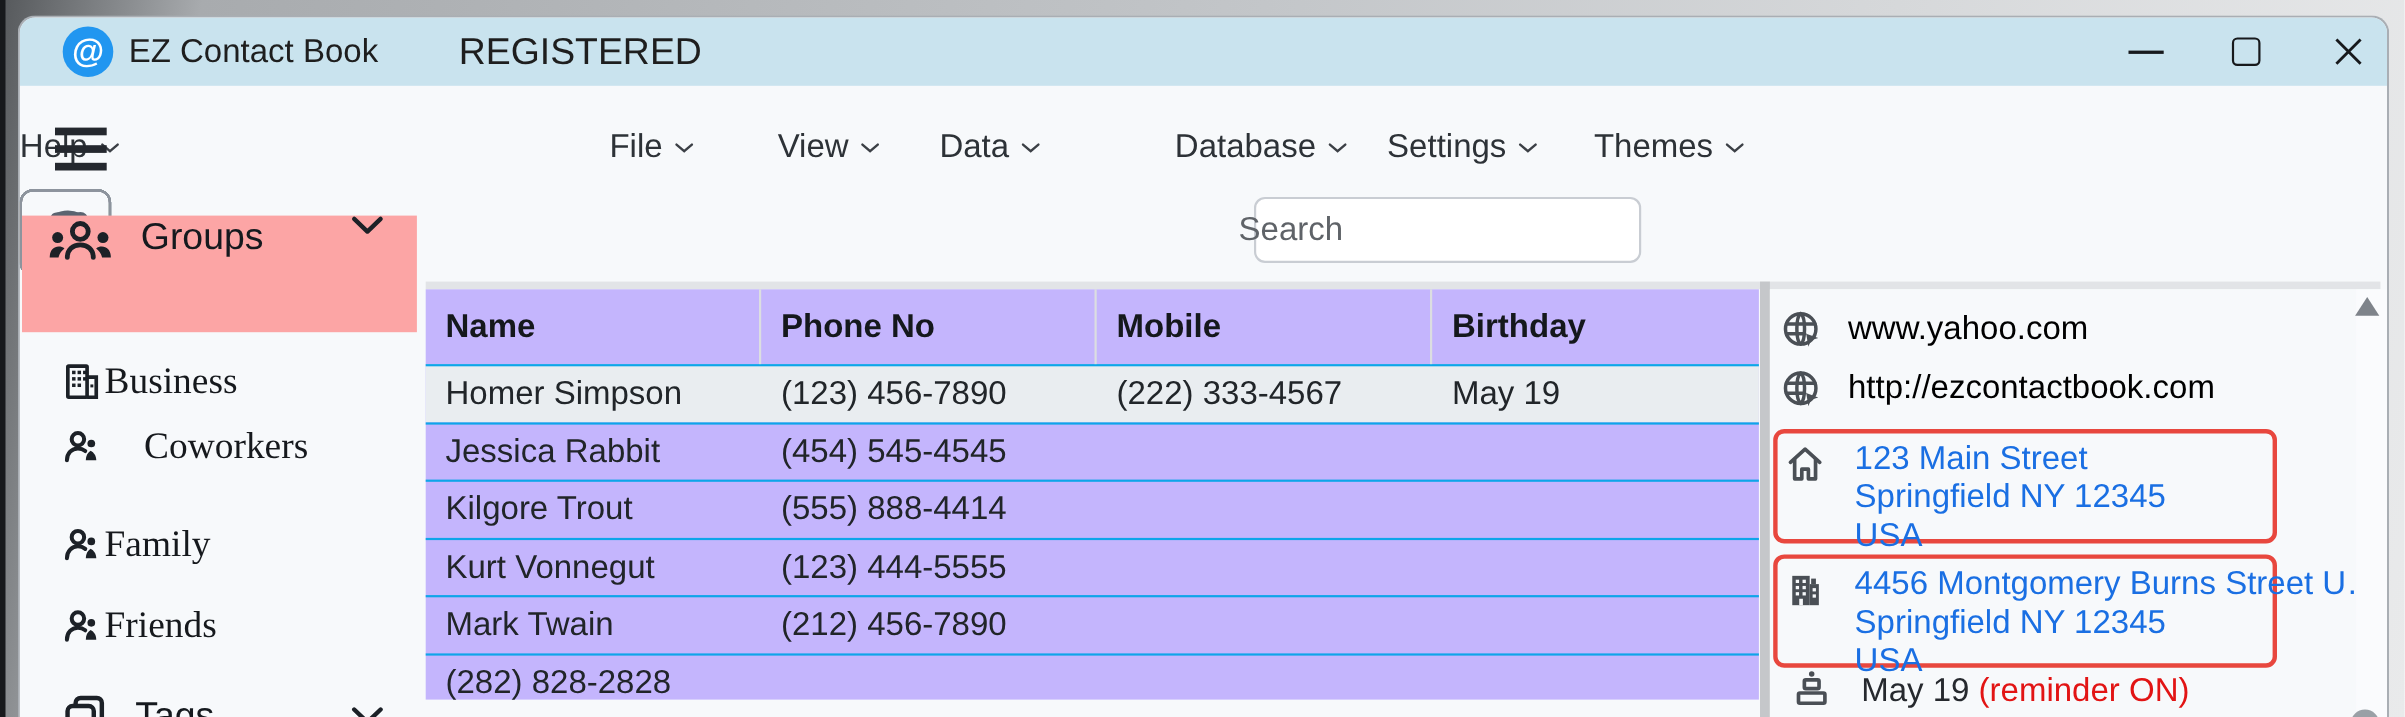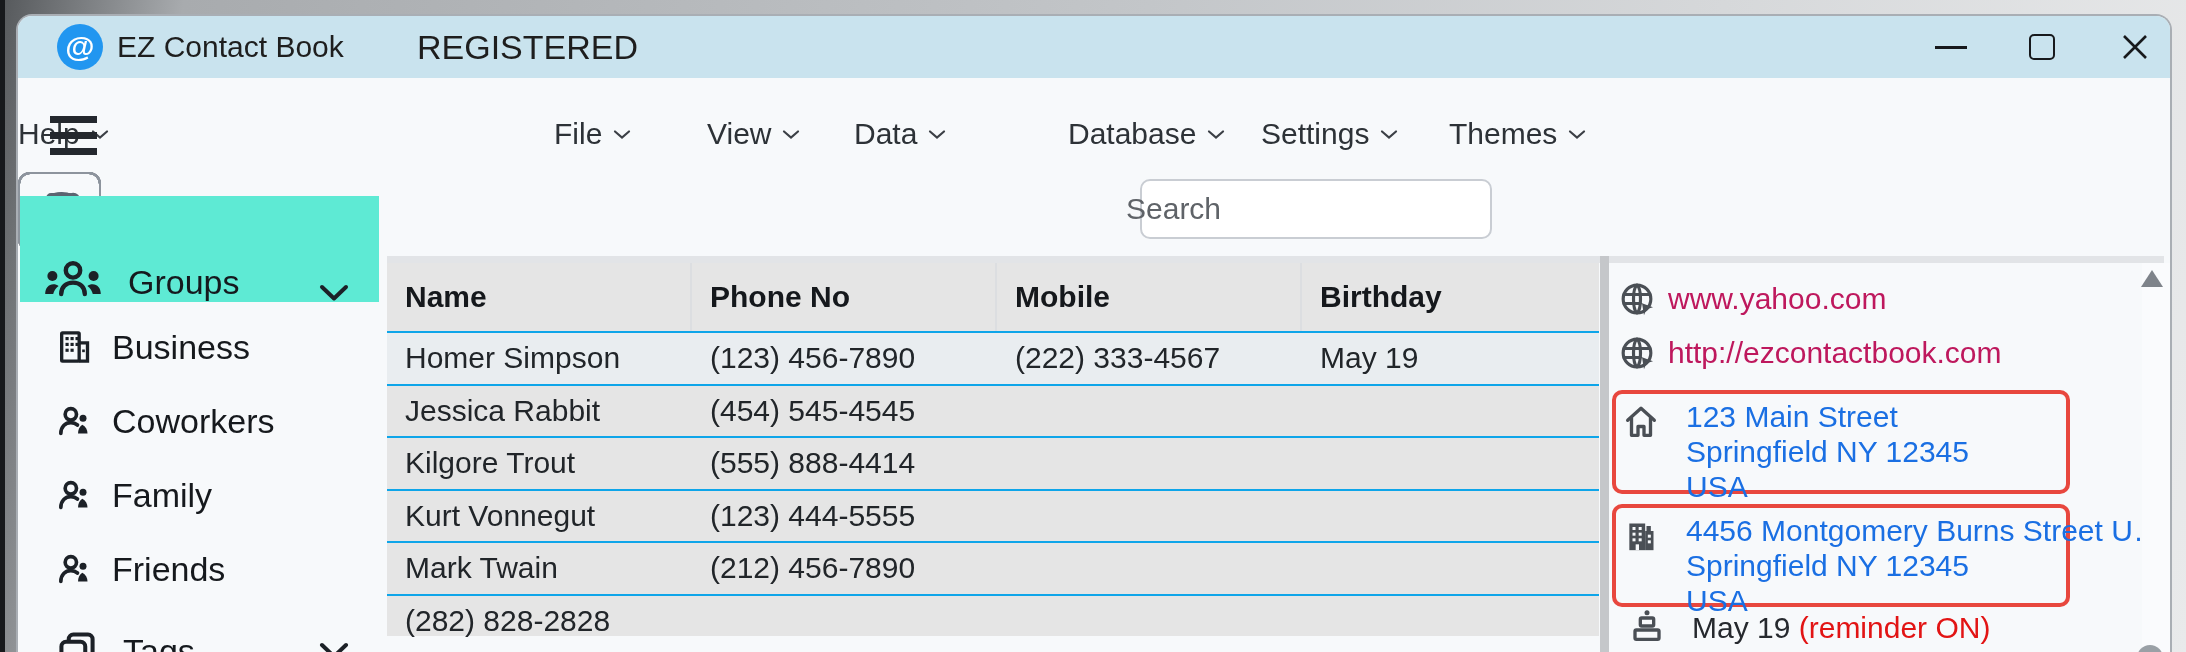--- a/index.html
+++ b/index.html
@@ -41,53 +41,53 @@
   .search-box { position:absolute; left:1122px; top:163px; width:352px; height:60px; background:#fff;
                 border:2px solid #c9cdd3; border-radius:10px; display:flex; align-items:center; padding:0 14px 0 20px;justify-content:center; }
   .search-box input { flex:1; border:none; outline:none; font-size:30px; color:#444; background:transparent; }
   .search-box input::placeholder { color:#5f6368; opacity:1; }
 
   
   .hamburger { position:absolute; left:32px; top:100px; width:47px; cursor:pointer; }
   .hamburger span { display:block; width:47px; height:7px; background:#24282e; margin-bottom:9px; }
   .hamburger span:last-child { margin-bottom:0; }
 
-  .group-header { position:absolute; left:2px; top:180px; width:359px; height:106px; background:#5eead4;
-                  display:flex; align-items:flex-end; padding-left:24px; }
+  .group-header { position:absolute; left:2px; top:180px; width:359px; height:106px; background:#fca5a5;
+                  display:flex; align-items:flex-start; padding-left:24px; }
   .group-header .label { margin-left:26px; font-size:34px; color:#15191e; }
   .group-header .chev { margin-left:auto; margin-right:30px; }
 
   .side-item { position:absolute; left:2px; width:359px; height:74px; display:flex; align-items:center; padding-left:35px; }
-  .side-item .label { margin-left:17px; font-size:34px; color:#16191d; }
-  .si-0 { top:294px; } .si-1 { top:368px; } .si-2 { top:442px; } .si-3 { top:516px; }
+  .side-item .label { font-size:34px; color:#16191d;font-family:Liberation Serif, serif; }
+  .si-0 { top:294px; } .si-1 { top:353px;gap:36px; } .si-2 { top:442px; } .si-3 { top:516px; }
 
   .tags-header { position:absolute; left:2px; top:592px; width:359px; height:86px;
                  display:flex; align-items:center; padding-left:35px; }
   .tags-header .label { margin-left:24px; font-size:34px; color:#15191e; }
   .tags-header .chev { margin-left:auto; margin-right:30px; }
 
   
   .content-topline { position:absolute; left:369px; top:240px; width:1777px; height:7px; background:#e2e4e7; }
-  .ctable { position:absolute; left:369px; top:247px; width:1212px; bottom:16px; background:#e5e5e5; }
+  .ctable { position:absolute; left:369px; top:247px; width:1212px; bottom:16px; background:#c4b5fd; }
   .thead { height:68px; display:grid; grid-template-columns:305px 305px 305px 1fr; }
   .thead .cell { display:flex; align-items:center; padding-left:18px; font-size:30px; font-weight:700; color:#15181c;
                  border-right:2px solid #dcdee1; }
   .thead .cell:last-child { border-right:none; }
   .trow { height:52.5px; display:grid; grid-template-columns:305px 305px 305px 1fr; border-top:2px solid #0ea5e9; }
   .trow .cell { display:flex; align-items:center; padding-left:18px; font-size:30px; color:#212529; }
   .trow.selected { background:#e9edf0; }
 
   .splitter { position:absolute; left:1582px; top:240px; bottom:0; width:9px; background:#c5c7ca; }
 
   
   .details { position:absolute; left:1591px; top:247px; width:561px; bottom:0; background:#f7f9fb; overflow:hidden; }
   .d-track { position:absolute; right:0; top:0; bottom:0; width:28px; background:#fafbfd; }
   .d-row { position:absolute; left:0; height:48px; display:flex; align-items:center; }
   .d-row .icon { position:absolute; left:8px; width:40px; display:flex; }
-  .d-row .txt { position:absolute; left:59px; font-size:30px; color:#be185d; white-space:nowrap; }
+  .d-row .txt { position:absolute; left:71px; font-size:30px; color:#000000; white-space:nowrap; }
   .dr-yahoo { top:12px; width:100%; } .dr-ez { top:66px; width:100%; }
   .addr-box { position:absolute; left:3px; width:458px; border:4px solid #e8473e; border-radius:10px; }
   .ab-1 { top:127px; height:104px; } .ab-2 { top:241px; height:103px; }
   .addr-box .icon { position:absolute; left:5px; top:8px; }
   .addr-lines { position:absolute; left:70px; top:5px; width:455px; }
   .addr-lines div { font-size:30px; line-height:35px; color:#1a6fe3; white-space:nowrap; overflow:hidden; }
   .bday-row { position:absolute; top:341px; left:0; height:48px; width:100%; display:flex; align-items:center;margin-left:10px; }
   .bday-row .icon { position:absolute; left:8px; }
   .bday-txt { position:absolute; left:73px; font-size:30px; color:#26292e; white-space:nowrap; }
   .bday-note { color:#e21414; }

